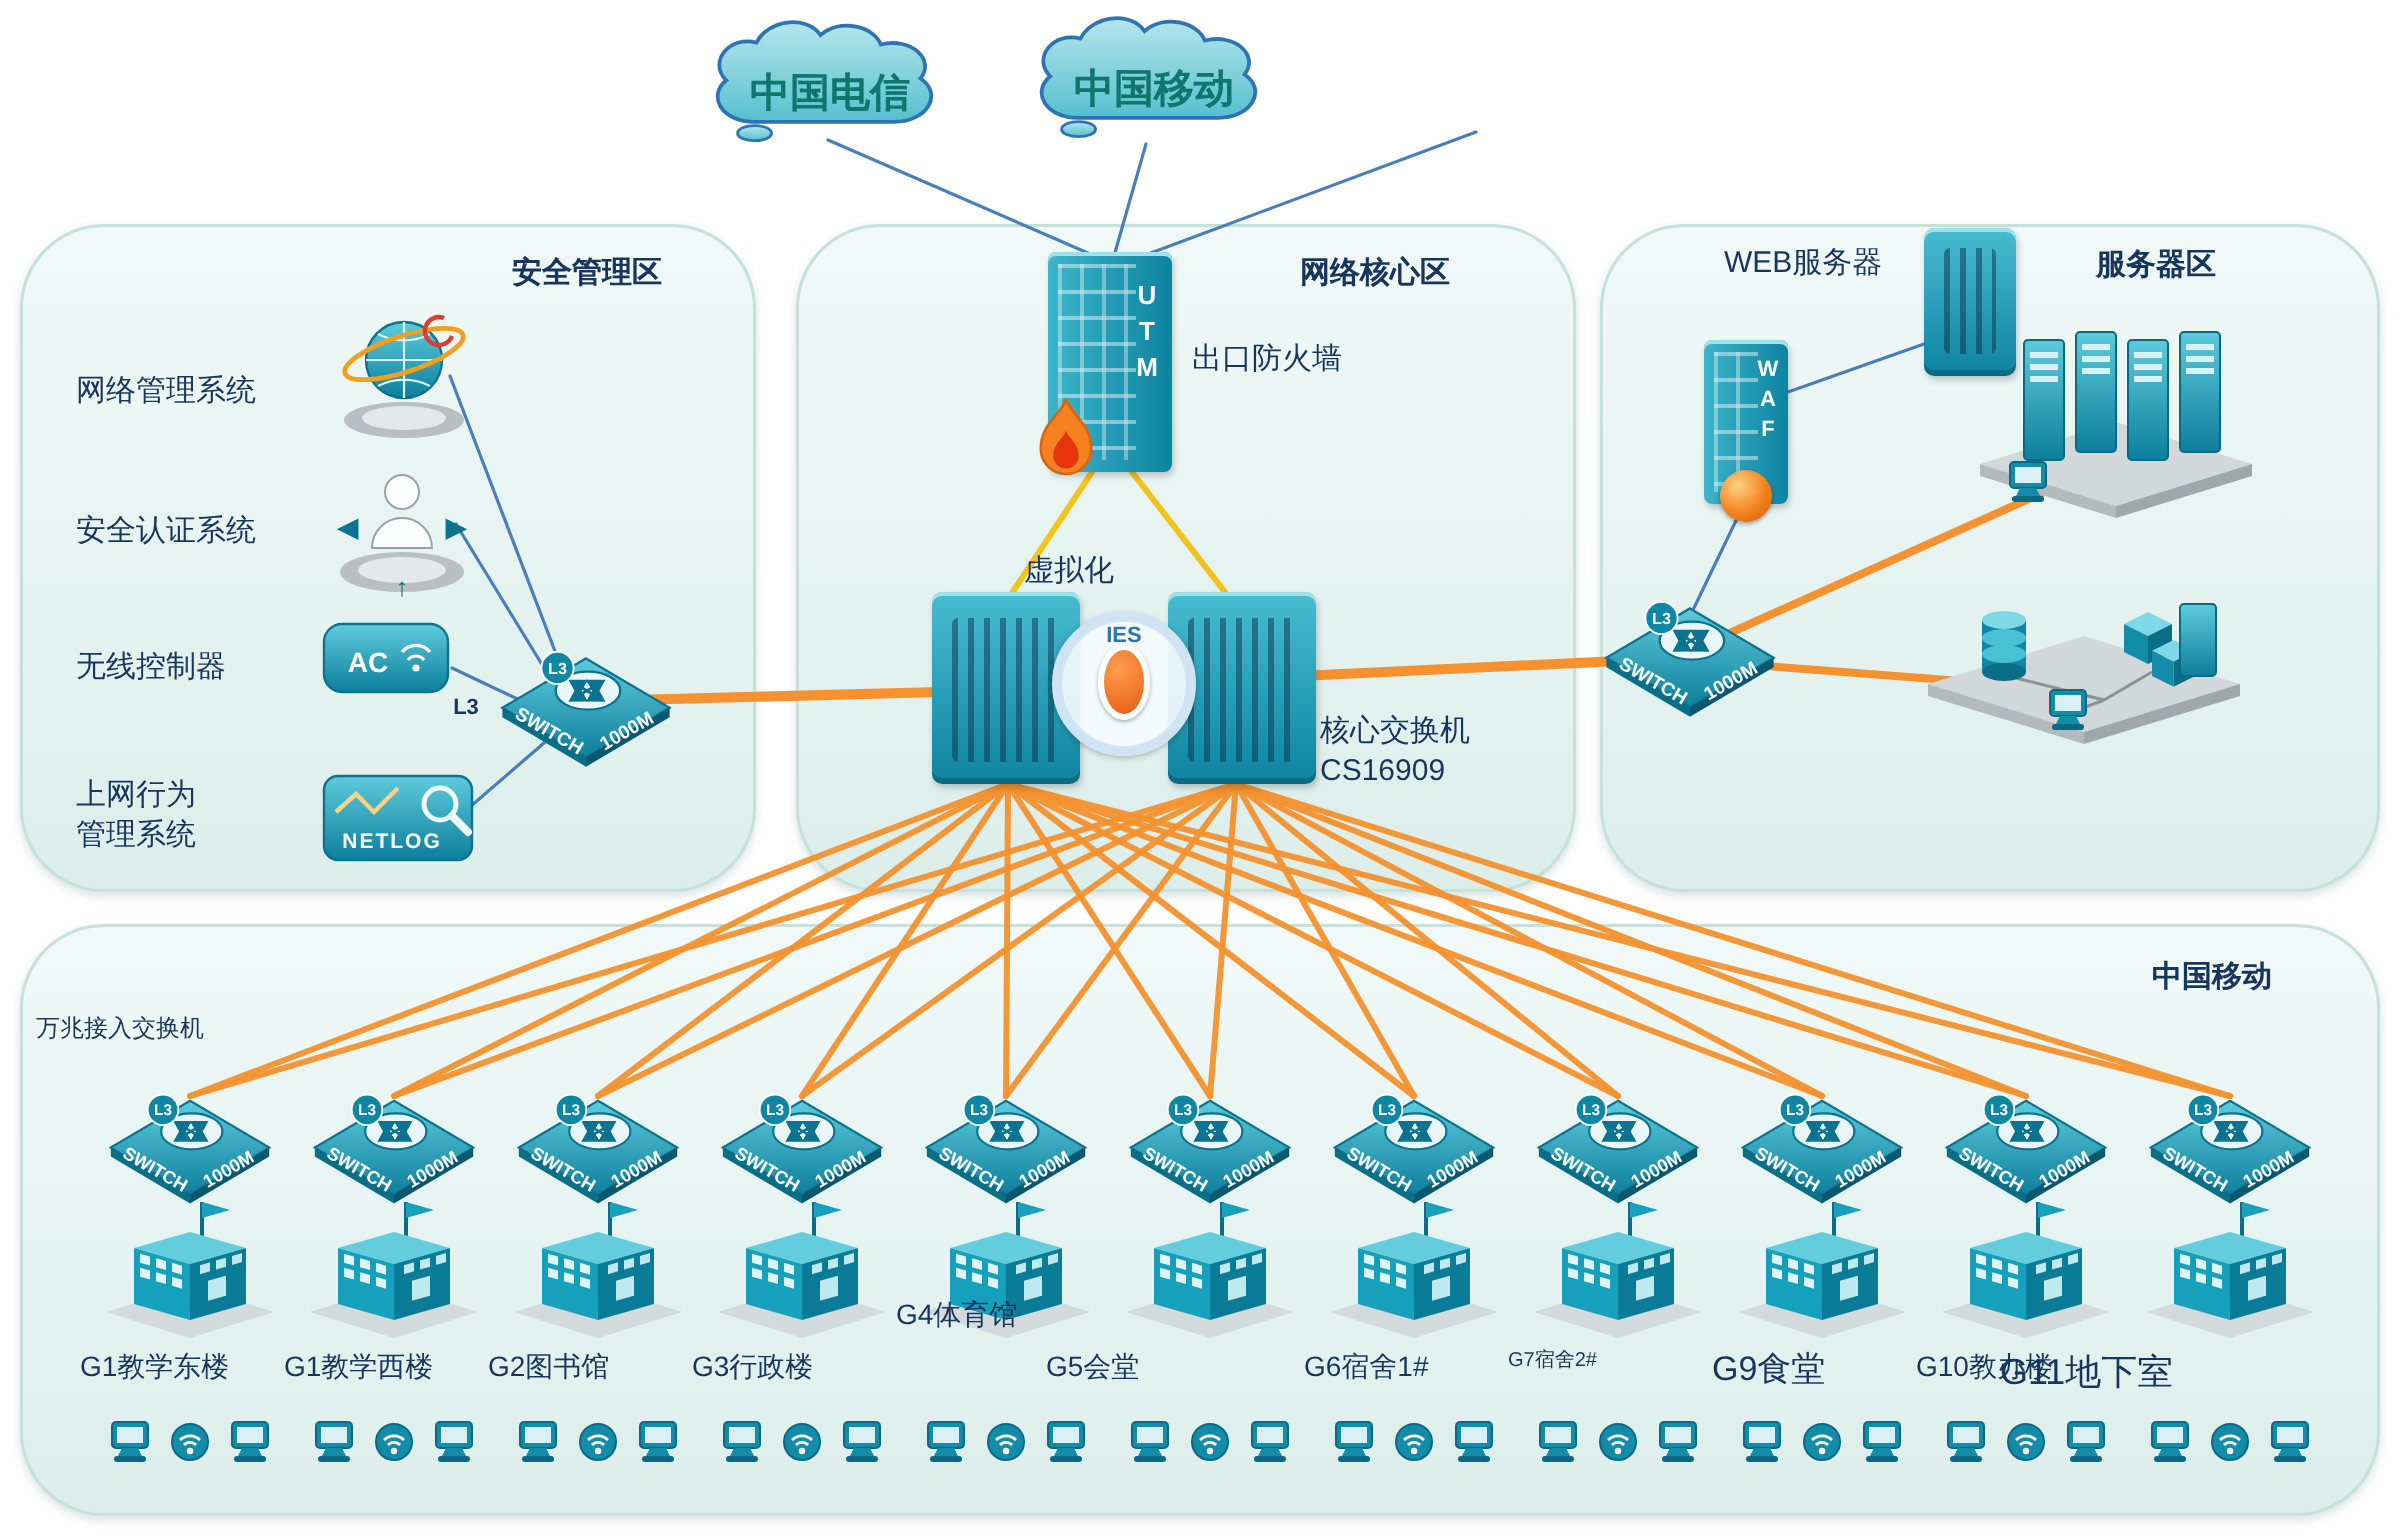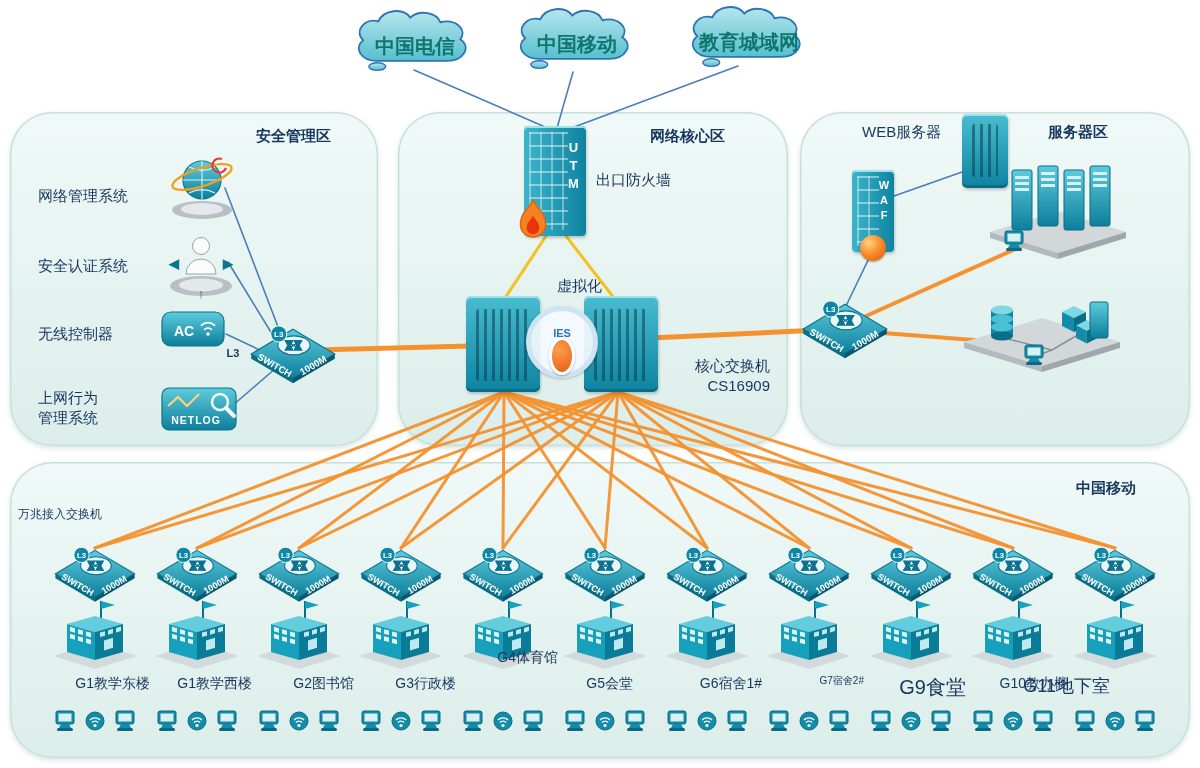--- a/index.html
+++ b/index.html
@@ -1,34 +1,34 @@
 <!DOCTYPE html>
 <html><head>
 <meta charset="utf-8">
 <style>
   html,body{margin:0;padding:0}
   body{width:1200px;height:768px;font-family:"Liberation Sans",sans-serif;background:#fff}
   #stage{position:relative;width:1200px;height:768px;overflow:hidden;background:#fff}
   .zone{position:absolute;border-radius:42px;background:linear-gradient(180deg,#f0f9f7 0%,#dceeea 100%);box-shadow:inset 0 0 0 1.5px #c6e0da,0 2px 5px rgba(110,150,145,.28);z-index:0}
   .zone-title{position:absolute;z-index:4;color:#17365d;font-size:15px;font-weight:bold}
   .lbl{position:absolute;z-index:4;color:#17365d;font-size:15px;white-space:pre-line;line-height:1.35}
-  .center{text-align:right}
+  .center{text-align:left}
   #wires{position:absolute;left:0;top:0;z-index:1}
   #devices{position:absolute;left:0;top:0;z-index:2;pointer-events:none}
   .icon-svg{position:absolute;z-index:2}
   .cloud{position:absolute;z-index:2}
   .cloud>span{position:absolute;left:0;right:0;top:23px;text-align:center;color:#0f766e;font-weight:bold;font-size:20px}
   .tower{position:absolute;z-index:2;border-radius:5px;background:linear-gradient(180deg,#48bdd1 0%,#0e83a0 100%);box-shadow:inset 0 2px 0 #9fe2ec,inset 0 -3px 0 rgba(0,0,0,.18),1px 2px 3px rgba(0,0,0,.2)}
   .tower .slots{position:absolute;left:10px;right:10px;top:13px;bottom:11px;border-radius:3px;background:repeating-linear-gradient(90deg,rgba(6,55,72,.5) 0 3px,transparent 3px 8px)}
   .fw{position:absolute;z-index:2}
   .fw-body{position:absolute;inset:0;border-radius:4px;background:linear-gradient(90deg,#3cb5ca,#0e83a0);box-shadow:inset 0 2px 0 #9fe2ec,1px 2px 3px rgba(0,0,0,.2)}
   .fw-bricks{position:absolute;left:5px;top:6px;bottom:6px;right:18px;opacity:.8;background:repeating-linear-gradient(180deg,rgba(255,255,255,.55) 0 2px,transparent 2px 13px),repeating-linear-gradient(90deg,rgba(255,255,255,.45) 0 2px,transparent 2px 11px)}
   .vtext{position:absolute;writing-mode:vertical-lr;text-orientation:upright;color:#fff;font-weight:bold;letter-spacing:3px}
   .ies{position:absolute;z-index:2;width:62px;height:62px;border-radius:50%;border:5px solid #cfe3f2;background:rgba(244,250,253,.92);box-shadow:0 1px 3px rgba(0,0,0,.25);text-align:center}
-  .ies .t{display:block;margin-top:16px;color:#2e74b5;font-size:11px;font-weight:bold}
+  .ies .t{display:block;margin-top:1px;color:#2e74b5;font-size:11px;font-weight:bold}
   .ies .oval{width:20px;height:32px;border-radius:50%;margin:-2px auto 0;background:radial-gradient(circle at 35% 30%,#ff9d4d,#e65c12);border:3px solid #fff;box-shadow:0 1px 2px rgba(0,0,0,.3)}
   .ball{position:absolute;width:26px;height:26px;border-radius:50%;bottom:-9px;left:8px;background:radial-gradient(circle at 35% 30%,#ffd280,#f58220 55%,#c85f10);box-shadow:0 1px 2px rgba(0,0,0,.35)}
   text{font-family:"Liberation Sans",sans-serif}
   .swt{font-size:10px;font-weight:bold;fill:#fff;text-anchor:middle}
   .l3t{font-size:8.5px;font-weight:bold;fill:#fff;text-anchor:middle}
   .arr{font-size:13px;font-weight:bold;fill:#0b7390;text-anchor:middle}
   .act{font-size:14px;font-weight:bold;fill:#fff;text-anchor:middle}
   .acl3{font-size:11px;font-weight:bold;fill:#17365d;text-anchor:middle}
   .nlt{font-size:10.5px;font-weight:bold;fill:#fff;text-anchor:middle;letter-spacing:1px}
 </style>
@@ -107,27 +107,20 @@
     </svg>
     <span>中国电信</span>
   </div>
   <div class="cloud" style="left:510px;top:8px;width:134px;height:66px">
     <svg width="134" height="66" viewBox="0 0 140 70">
       <path d="M30,54 C12,54 5,40 15,32 C5,22 17,8 31,12 C37,0 57,-3 65,8 C75,-1 93,3 97,13 C113,9 126,21 118,31 C130,39 122,54 104,54 Z" fill="url(#gCloud)" stroke="#2e74b5" stroke-width="2"></path>
       <ellipse cx="30" cy="60" rx="9" ry="4" fill="url(#gCloud)" stroke="#2e74b5" stroke-width="1.5"></ellipse>
     </svg>
     <span>中国移动</span>
   </div>
-  <div class="cloud" style="left:676px;top:6px;width:146px;height:66px">
-    <svg width="146" height="66" viewBox="0 0 140 70">
-      <path d="M30,54 C12,54 5,40 15,32 C5,22 17,8 31,12 C37,0 57,-3 65,8 C75,-1 93,3 97,13 C113,9 126,21 118,31 C130,39 122,54 104,54 Z" fill="url(#gCloud)" stroke="#2e74b5" stroke-width="2"></path>
-      <ellipse cx="30" cy="60" rx="9" ry="4" fill="url(#gCloud)" stroke="#2e74b5" stroke-width="1.5"></ellipse>
-    </svg>
-    <span>教育城域网</span>
-  </div>
 
   <svg class="icon-svg" style="left:158px;top:146px" width="86" height="80" viewBox="0 0 86 80">
     <ellipse cx="44" cy="64" rx="30" ry="9" fill="#b9bfc2"></ellipse>
     <ellipse cx="44" cy="63" rx="21" ry="6" fill="#e4e8ea"></ellipse>
     <circle cx="44" cy="34" r="19" fill="url(#gTeal)" stroke="#0b7390" stroke-width="1.2"></circle>
     <path d="M25,34 h38 M44,15 v38 M31,21 a28,28 0 0,0 26,0 M31,47 a28,28 0 0,1 26,0" stroke="#d8f2f7" stroke-width="1.1" fill="none"></path>
     <ellipse cx="44" cy="31" rx="31" ry="9" fill="none" stroke="#f0a01e" stroke-width="2.4" transform="rotate(-18 44 31)"></ellipse>
     <path d="M64,13 a7,7 0 1,0 4,9" stroke="#e03c31" stroke-width="2.2" fill="none"></path>
   </svg>
 
@@ -855,16 +848,16 @@
       </g>
     </svg>
 <div class="lbl center" style="left:40px;top:674px;width:110px;font-size:14px">G1教学东楼</div>
     <div class="lbl center" style="left:142px;top:674px;width:110px;font-size:14px">G1教学西楼</div>
     <div class="lbl center" style="left:244px;top:674px;width:110px;font-size:14px">G2图书馆</div>
     <div class="lbl center" style="left:346px;top:674px;width:110px;font-size:14px">G3行政楼</div>
     <div class="lbl center" style="left:448px;top:648px;width:110px;font-size:14px">G4体育馆</div>
     <div class="lbl center" style="left:523px;top:674px;width:110px;font-size:14px">G5会堂</div>
     <div class="lbl center" style="left:652px;top:674px;width:110px;font-size:14px">G6宿舍1#</div>
     <div class="lbl center" style="left:754px;top:674px;width:110px;font-size:10px">G7宿舍2#</div>
-    <div class="lbl center" style="left:856px;top:674px;width:110px;font-size:20px">G9食堂</div>
+    <div class="lbl center" style="left:856px;top:674px;width:110px;font-size:17px">G9食堂</div>
     <div class="lbl center" style="left:958px;top:674px;width:110px;font-size:14px">G10教办楼</div>
     <div class="lbl center" style="left:1000px;top:674px;width:110px;font-size:18px">G11地下室</div>
   </div>
 
 </body></html>

